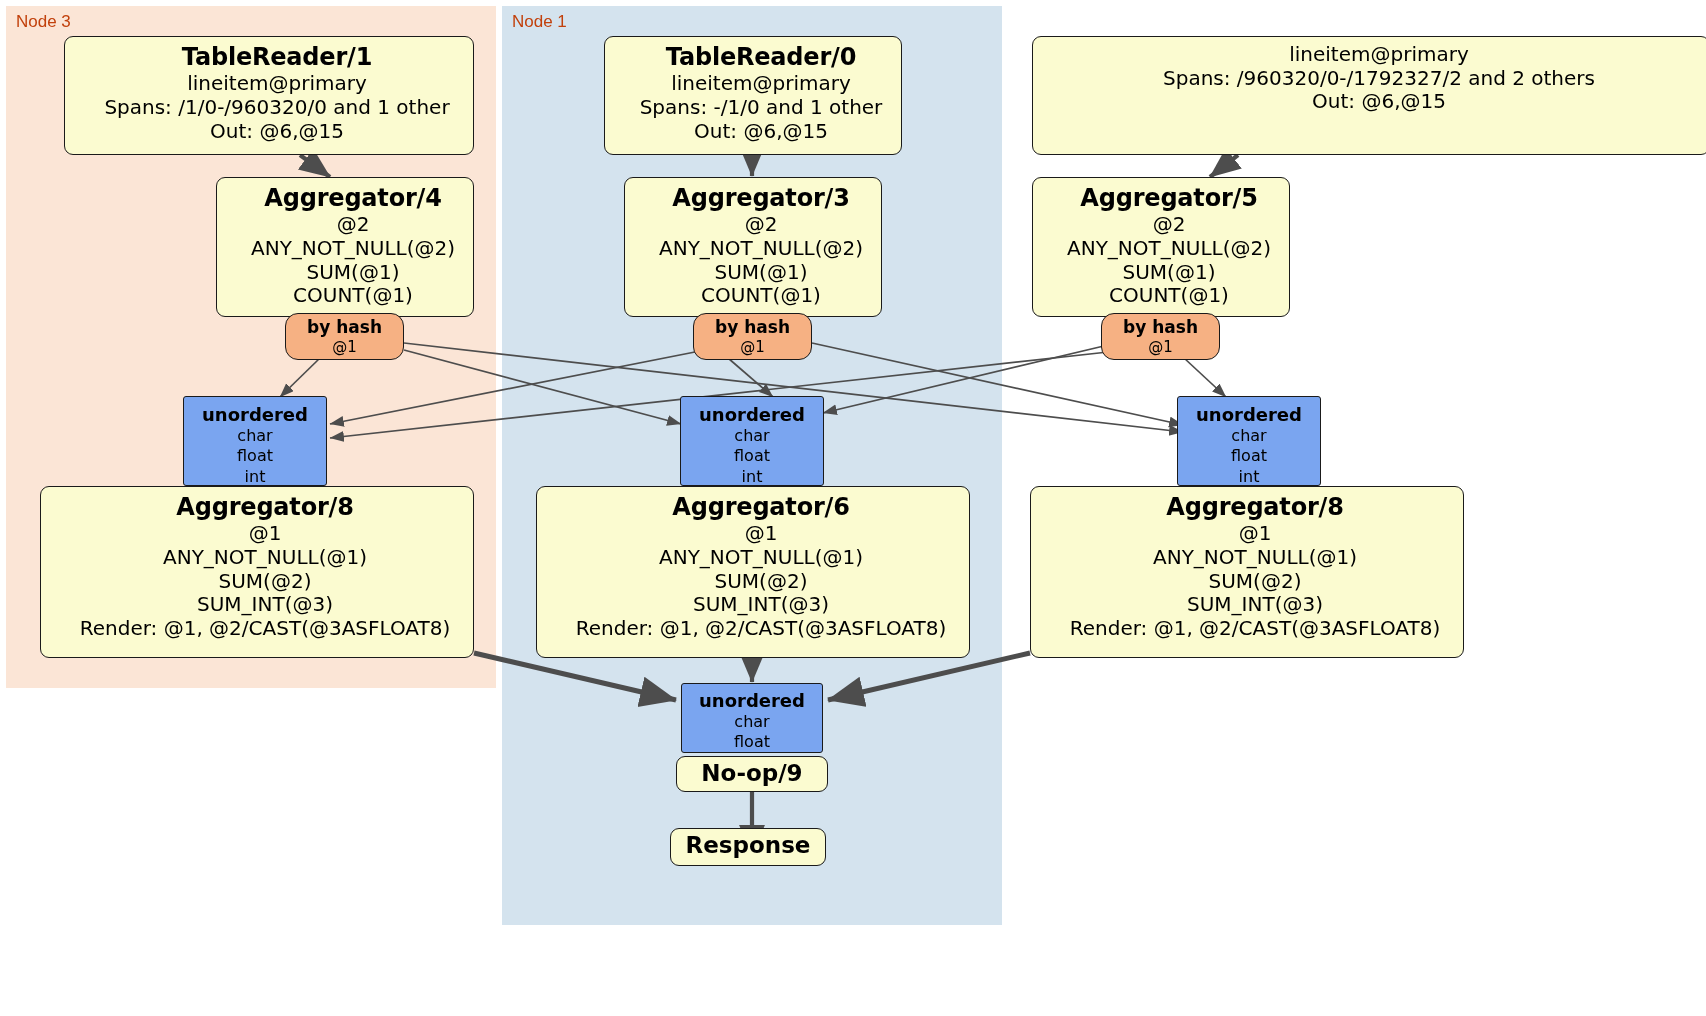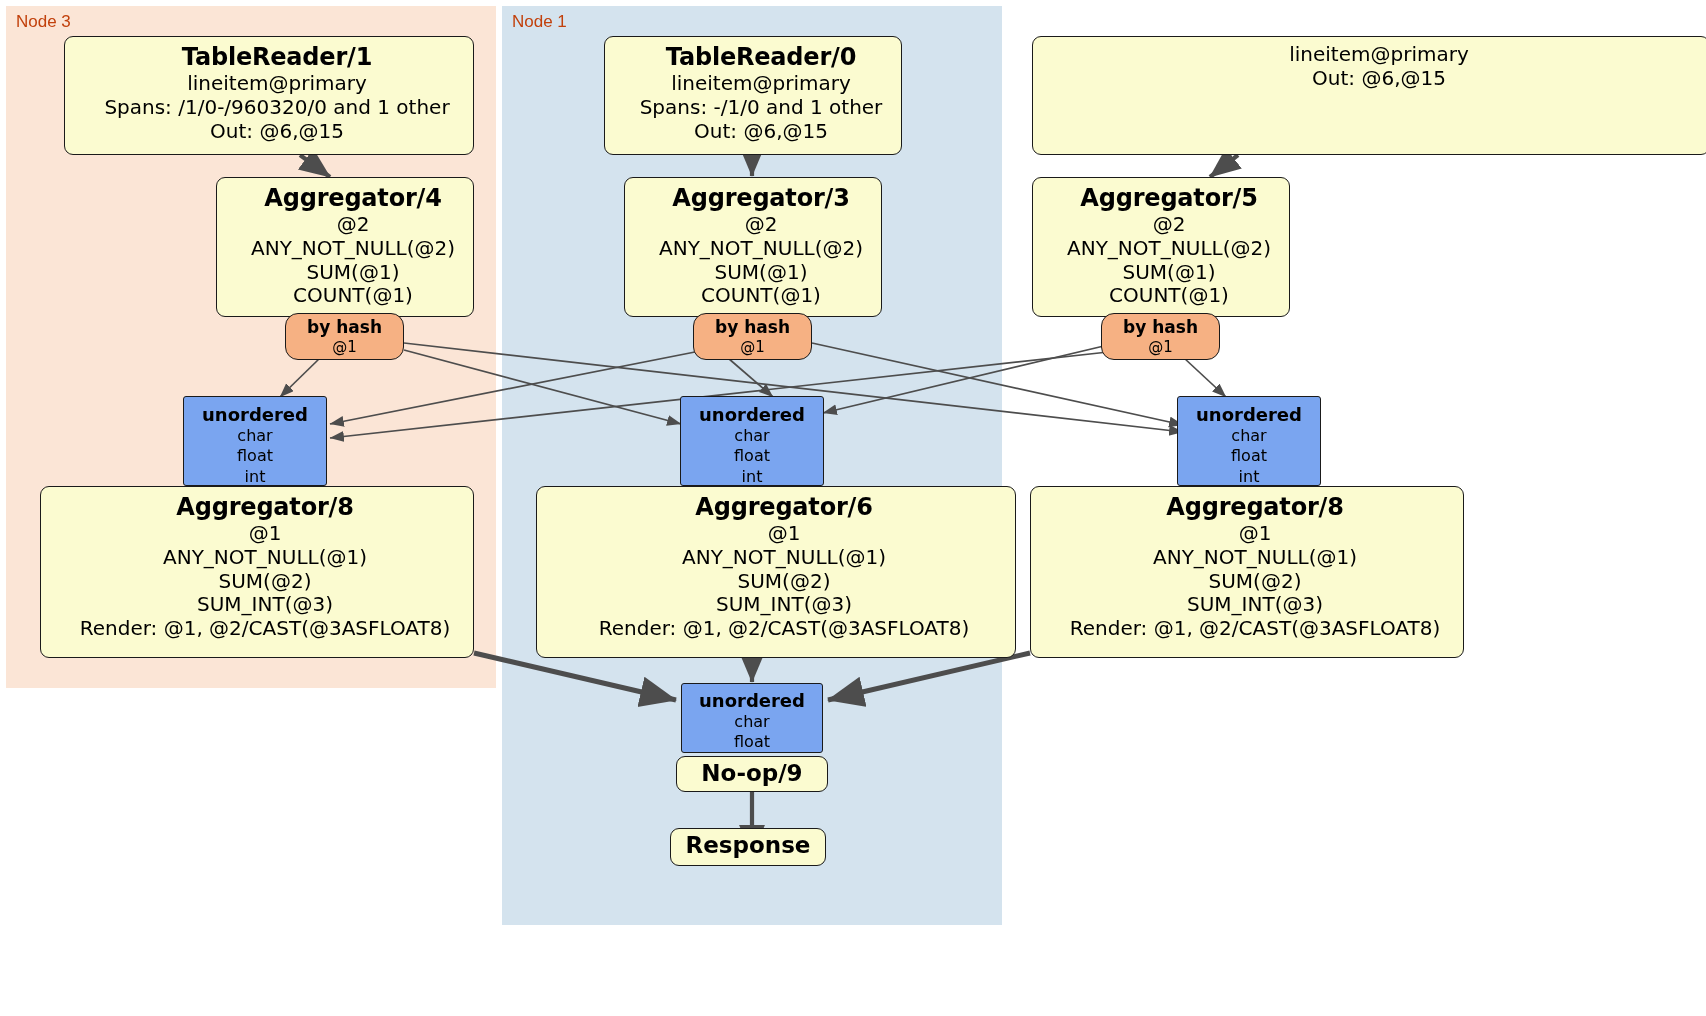--- a/index.html
+++ b/index.html
@@ -90,20 +90,21 @@
 
   <div class="box proc" style="left:604px;top:36px;width:298px;height:119px;">
     <span class="ttl">TableReader/0</span>
     <span class="ln">lineitem@primary</span>
     <span class="ln">Spans: -/1/0 and 1 other</span>
     <span class="ln">Out: @6,@15</span>
   </div>
 
   <div class="box proc" style="left:1032px;top:36px;width:678px;height:119px;">
     <span class="ln">lineitem@primary</span>
+    <span class="ln">Spans: /960320/0-/1792327/2 and 2 others</span>
     <span class="ln">Out: @6,@15</span>
   </div>
 
   <div class="box proc" style="left:216px;top:177px;width:258px;height:140px;">
     <span class="ttl">Aggregator/4</span>
     <span class="ln">@2</span>
     <span class="ln">ANY_NOT_NULL(@2)</span>
     <span class="ln">SUM(@1)</span>
     <span class="ln">COUNT(@1)</span>
   </div>
@@ -162,21 +163,21 @@
 
   <div class="box proc" style="left:40px;top:486px;width:434px;height:172px;">
     <span class="ttl">Aggregator/8</span>
     <span class="ln">@1</span>
     <span class="ln">ANY_NOT_NULL(@1)</span>
     <span class="ln">SUM(@2)</span>
     <span class="ln">SUM_INT(@3)</span>
     <span class="ln">Render: @1, @2/CAST(@3ASFLOAT8)</span>
   </div>
 
-  <div class="box proc" style="left:536px;top:486px;width:480px;height:172px;">
+  <div class="box proc" style="left:536px;top:486px;width:434px;height:172px;">
     <span class="ttl">Aggregator/6</span>
     <span class="ln">@1</span>
     <span class="ln">ANY_NOT_NULL(@1)</span>
     <span class="ln">SUM(@2)</span>
     <span class="ln">SUM_INT(@3)</span>
     <span class="ln">Render: @1, @2/CAST(@3ASFLOAT8)</span>
   </div>
 
   <div class="box proc" style="left:1030px;top:486px;width:434px;height:172px;">
     <span class="ttl">Aggregator/8</span>

